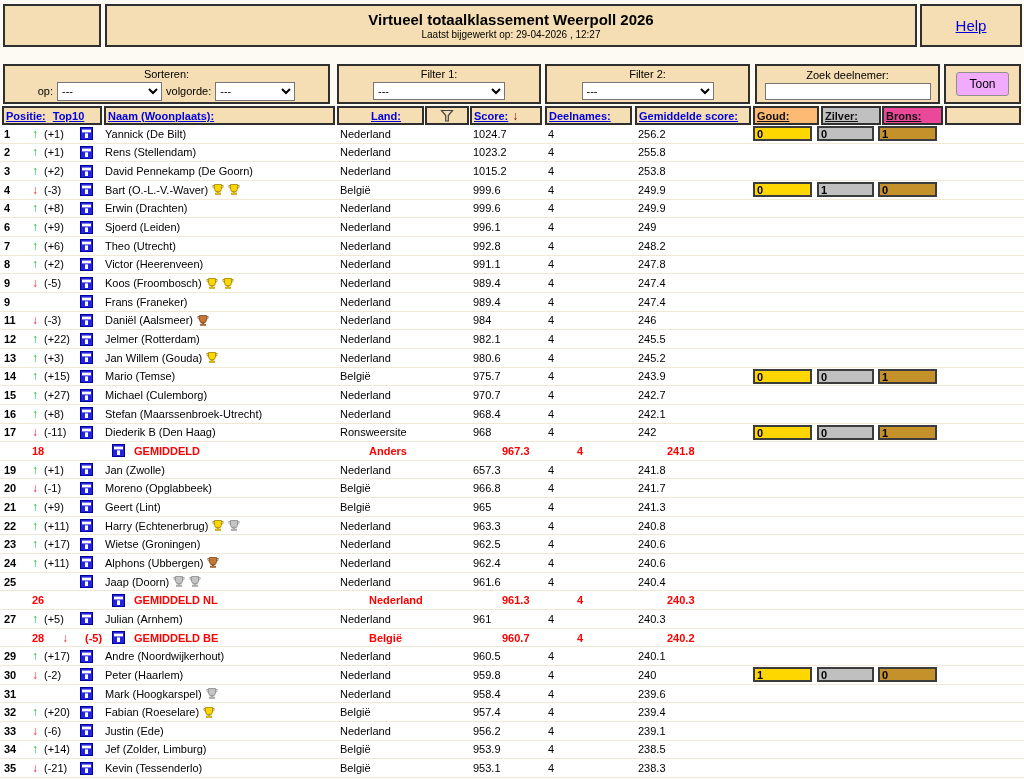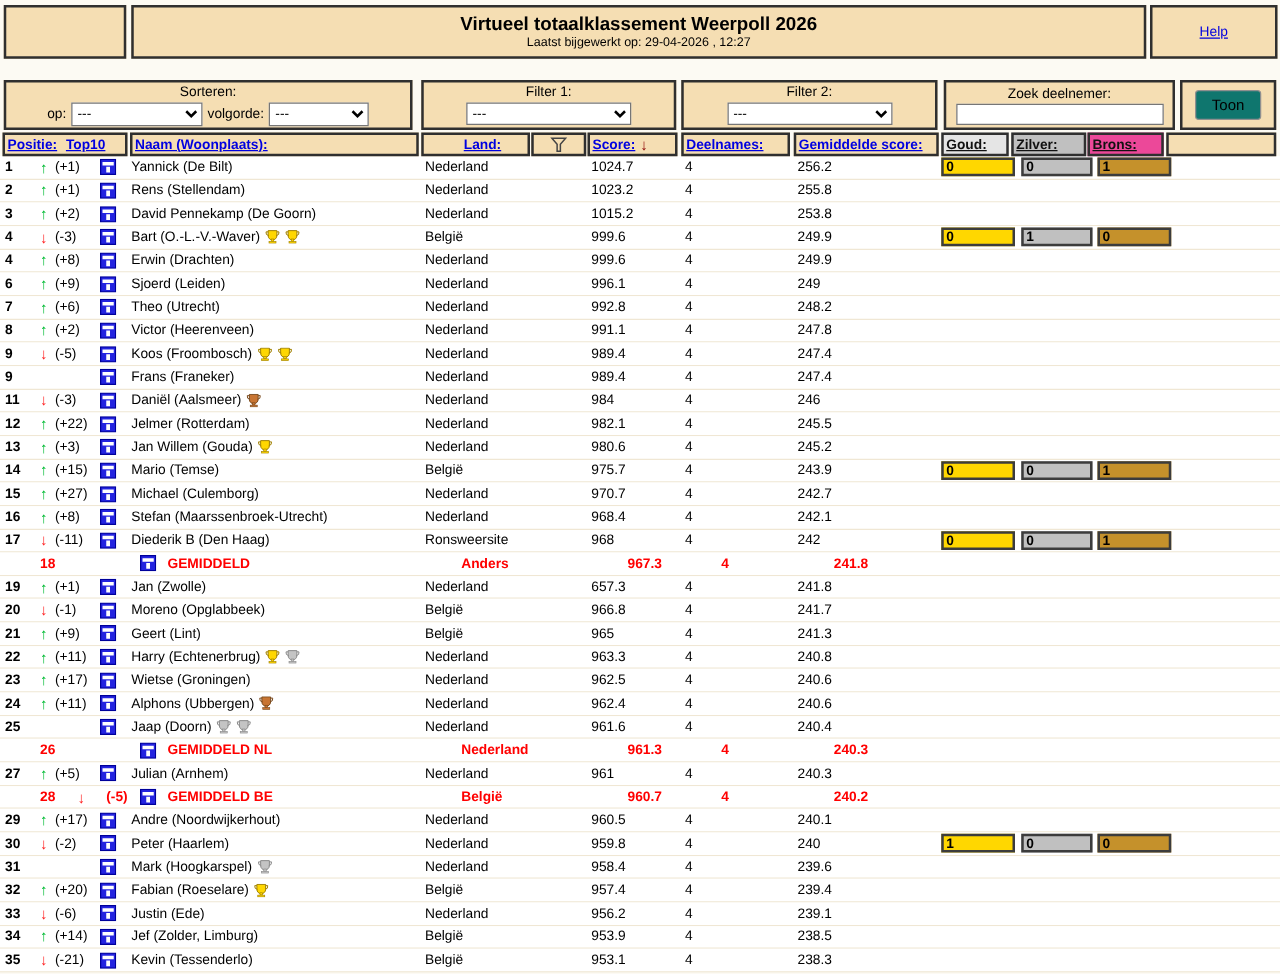--- a/index.html
+++ b/index.html
@@ -6,49 +6,49 @@
   html,body { width:1024px; height:779px; background:#FCFAF3; font-family:"Liberation Sans", sans-serif; overflow:hidden; }
 
   
   .topbar { display:flex; margin-top:4px; height:43px; }
   .box { background:#F5DEB3; border:2px solid #2F2F2F; }
   .box-left  { margin-left:3px; width:98px; }
   .box-center{ margin-left:4px; width:812px; display:flex; flex-direction:column; align-items:center; justify-content:center; }
   .box-right { margin-left:3px; width:102px; display:flex; align-items:center; justify-content:center; }
   .title { font-size:15px; font-weight:bold; color:#000; }
   .subtitle { font-size:10px; color:#000; margin-top:1px; }
-  a.link { color:#0000E0; text-decoration:underline; font-size:11px; cursor:pointer; }
+  a.link { color:#0000E0; text-decoration:underline; font-size:15px; cursor:pointer; }
 
   
   .controls { display:flex; margin-top:17px; height:40px; }
   .ctl { display:flex; flex-direction:column; align-items:center; justify-content:center; padding:2px 0; }
   .ctl-sorteren { margin-left:3px; width:327px; }
   .ctl-filter1  { margin-left:7px; width:204px; }
   .ctl-filter2  { margin-left:4px; width:205px; }
   .ctl-zoek     { margin-left:5px; width:185px; }
   .ctl-toon     { margin-left:4px; width:77px; display:flex; align-items:center; justify-content:center; }
   .ctl-label { font-size:11px; color:#000; margin-bottom:2px; }
   .ctl-row { display:flex; align-items:center; gap:4px; font-size:11px; }
   select.sel { font-size:11px; height:19px; border:1px solid #767676; background:#fff; font-family:"Liberation Sans",sans-serif; }
   .sel-op { width:105px; } .sel-volgorde { width:80px; } .sel-filter { width:132px; }
   input.zoek { width:166px; height:17px; border:1px solid #767676; background:#fff; font-size:11px; padding:0 2px; }
-  button.toon { font-size:12px; color:#000; background:#0f766e; border:1px solid #8f8f8f; border-radius:3px; padding:4px 12px; font-family:"Liberation Sans",sans-serif; cursor:pointer; }
+  button.toon { font-size:12px; color:#000; background:#f0abfc; border:1px solid #8f8f8f; border-radius:3px; padding:4px 12px; font-family:"Liberation Sans",sans-serif; cursor:pointer; }
 
   
   .thead { display:flex; margin-top:2px; height:19px; font-size:11px; }
   .hc { background:#F5DEB3; border:2px solid #2F2F2F; display:flex; align-items:center; padding:0 2px; white-space:nowrap; overflow:hidden; }
   .hc a { color:#0000E0; text-decoration:underline; font-weight:bold; font-size:11px; cursor:pointer; }
   .h-pos   { margin-left:2px; width:100px; gap:7px; }
   .h-naam  { margin-left:2px; width:231px; }
   .h-land  { margin-left:2px; width:87px;padding-left:32px; }
   .h-funnel{ margin-left:1px; width:44px; justify-content:center; }
   .h-score { margin-left:1px; width:72px; gap:4px; }
   .h-deel  { margin-left:3px; width:87px; }
   .h-gem   { margin-left:3px; width:116px; }
-  .h-goud  { margin-left:2px; width:54px; background:#e5e5e5; }
+  .h-goud  { margin-left:2px; width:66px; background:#fdba74; }
   .h-zilver{ margin-left:2px; width:60px; background:#C0C0C0; }
   .h-brons { margin-left:1px; width:61px; background:#ec4899; }
   .h-goud a, .h-zilver a, .h-brons a { color:#111; }
   .h-rest  { margin-left:2px; margin-right:3px; flex:1; }
   .sortarr { color:#8B0000; font-weight:bold; font-size:12px; }
 
   
   .tbody { background:#fff; }
   .trow { display:flex; align-items:center; height:18.66px; border-bottom:1px solid #F0E7D4; font-size:11px; color:#000; background:#fff; }
   .c { white-space:nowrap; overflow:visible; }

